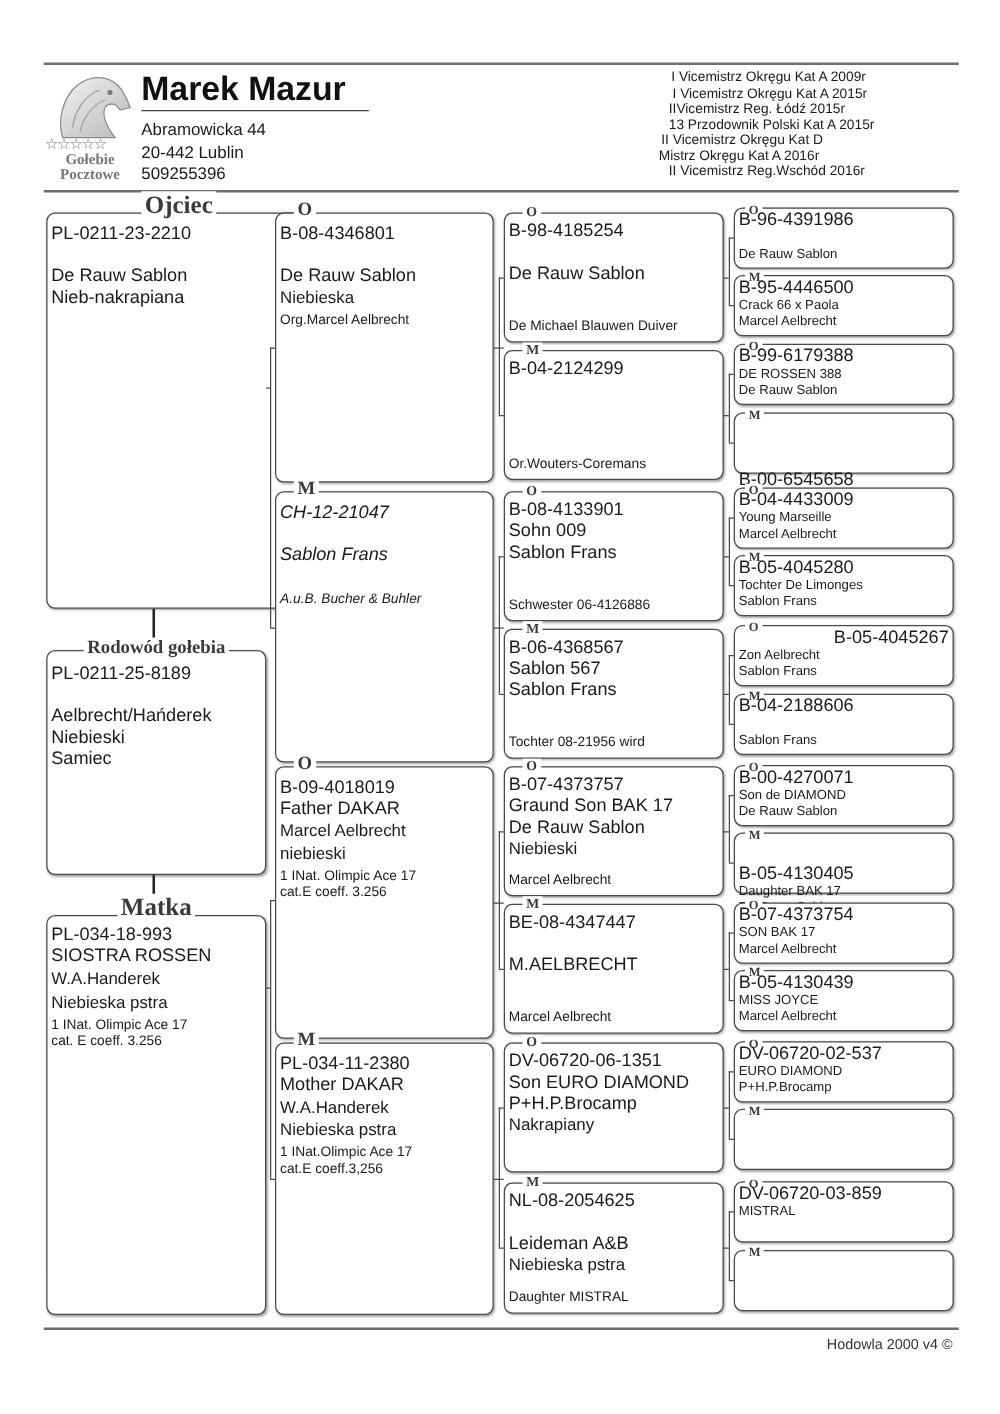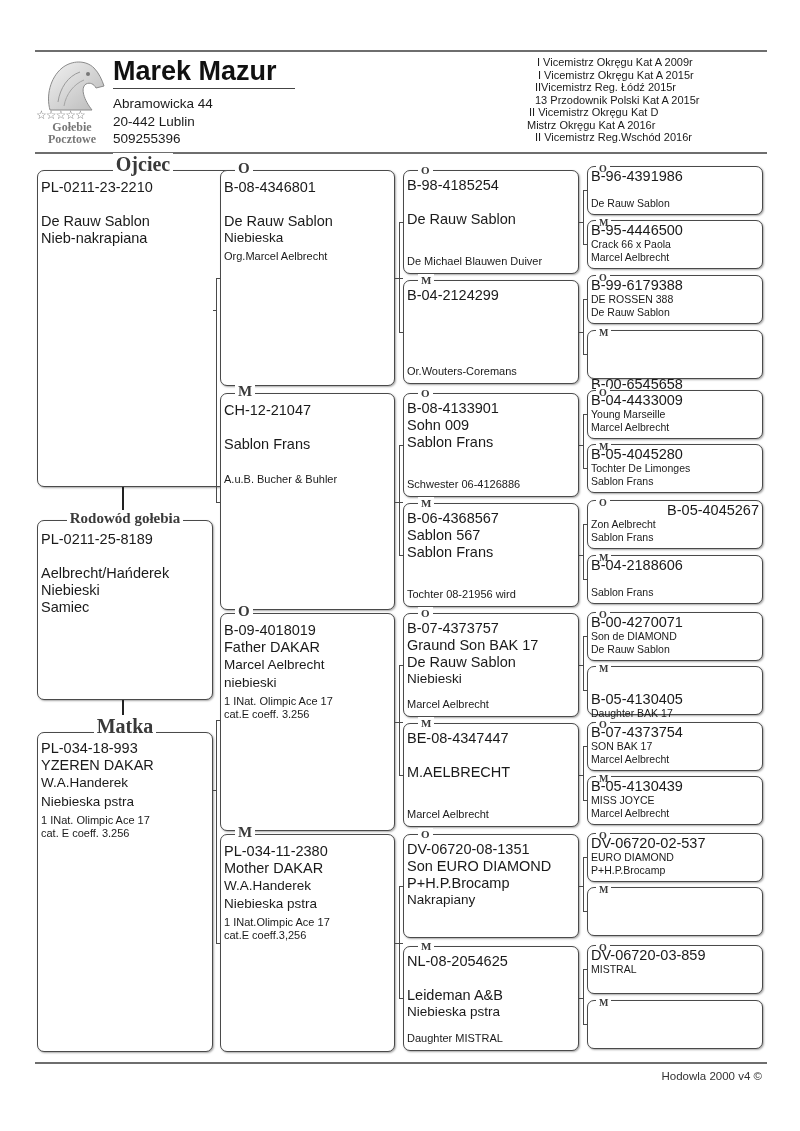--- a/index.html
+++ b/index.html
@@ -90,21 +90,21 @@
     <div class="l1">Niebieski</div>
     <div class="l1">Samiec</div>
   </div>
 </div>
 <div class="vconn" style="left:122px; top:700px; height:28px;"></div>
 
 <div class="box" style="left:37px; top:732px; width:176px; height:320px;">
   <div class="legend big"><span>Matka</span></div>
   <div class="content" style="top:7px;">
     <div class="l1">PL-034-18-993</div>
-    <div class="l1">YZEREN DAKAR</div>
+    <div class="l1">SIOSTRA ROSSEN</div>
     <div class="l2" style="margin-top:1px;">W.A.Handerek</div>
     <div class="l2" style="margin-top:3px;">Niebieska pstra</div>
     <div class="l3" style="margin-top:4px;">1 INat. Olimpic Ace 17</div>
     <div class="l3">cat. E coeff. 3.256</div>
   </div>
 </div>
 
 <div class="vline" style="left:213px; top:275px; height:0;"></div>
 
 <div id="gen2">
@@ -113,21 +113,21 @@
       <div class="content" style="top:8px;">
         <div class="l1">B-08-4346801</div>
         <div class="l1" style="height:17px;"></div>
         <div class="l1">De Rauw Sablon</div>
         <div class="l2" style="height:16px;">Niebieska</div>
         <div class="l3" style="margin-top:4px;">Org.Marcel Aelbrecht</div>
       </div>
     </div>
     <div class="box" style="left: 220px; top: 393px; width: 175px; height: 217px;">
       <div class="legend med left"><span>M</span></div>
-      <div class="content" style="top:8px;">
+      <div class="content" style="top:8px;font-style:italic;">
         <div class="l1">CH-12-21047</div>
         <div class="l1" style="height:17px;"></div>
         <div class="l1">Sablon Frans</div>
         <div class="l2" style="height:16px;"></div>
         <div class="l3" style="margin-top:4px;">A.u.B. Bucher &amp; Buhler</div>
       </div>
     </div>
     <div class="box" style="left: 220px; top: 613px; width: 175px; height: 218px;">
       <div class="legend med left"><span>O</span></div>
       <div class="content" style="top:8px;">
@@ -209,21 +209,21 @@
         <div class="l1">BE-08-4347447</div>
         <div class="l1" style="height:17px;"></div>
         <div class="l1" style="height:17px;">M.AELBRECHT</div>
         <div class="l2" style="height:18px;"></div>
       </div>
       <div class="l3" style="position:absolute; left:3px; bottom:5px;">Marcel Aelbrecht</div>
     </div>
     <div class="box" style="left: 403px; top: 834px; width: 176px; height: 104px;">
       <div class="legend sm left"><span style="font-size:11px;">O</span></div>
       <div class="content" style="top:6px;">
-        <div class="l1">DV-06720-08-1351</div>
+        <div class="l1">DV-06720-06-1351</div>
         <div class="l1" style="height:17px;">Son EURO DIAMOND</div>
         <div class="l1" style="height:17px;">P+H.P.Brocamp</div>
         <div class="l2" style="height:18px;">Nakrapiany</div>
       </div>
       <div class="l3" style="position:absolute; left:3px; bottom:5px;"></div>
     </div>
     <div class="box" style="left: 403px; top: 946px; width: 176px; height: 105px;">
       <div class="legend sm left"><span style="font-size:11px;">M</span></div>
       <div class="content" style="top:6px;">
         <div class="l1">NL-08-2054625</div>

